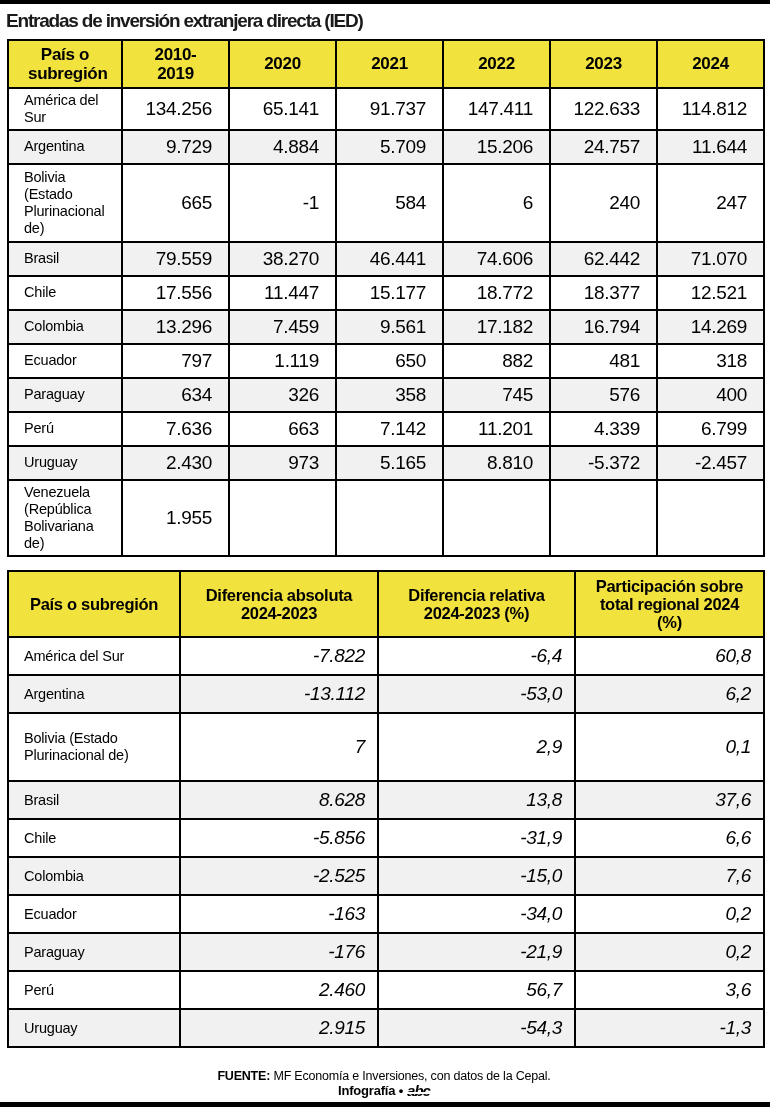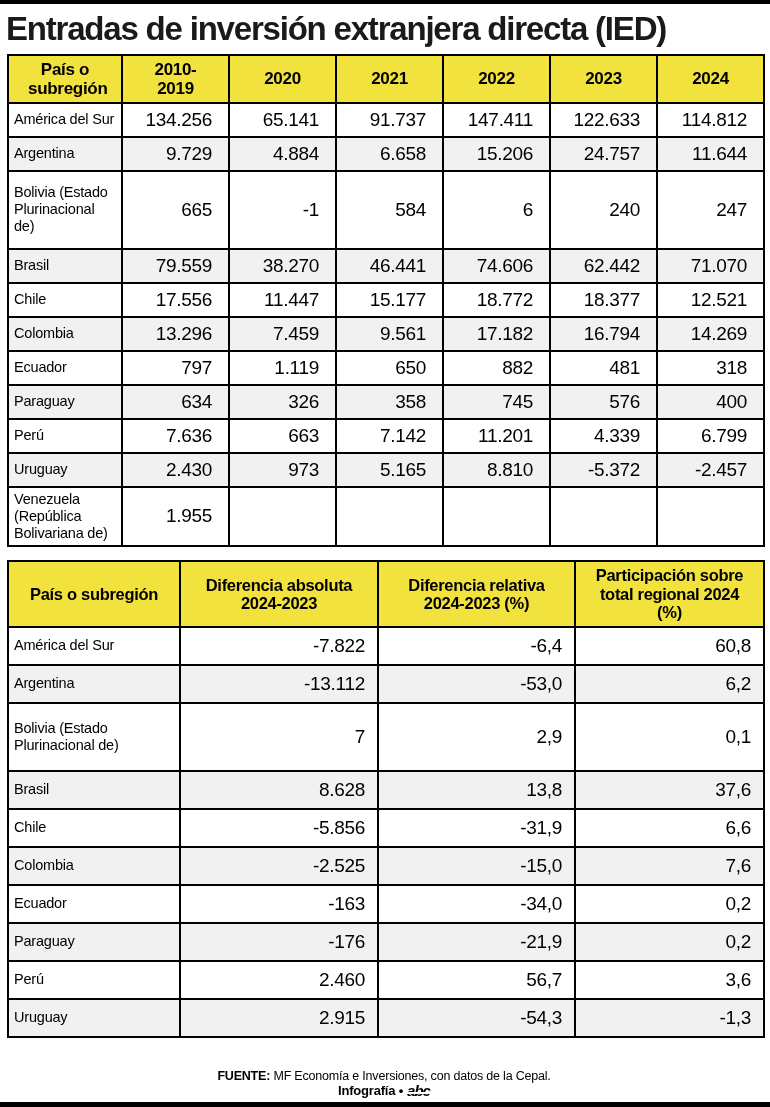--- a/index.html
+++ b/index.html
@@ -8,58 +8,58 @@
     width: 770px; height: 1107px;
     display: flex; flex-direction: column;
     font-family: "Liberation Sans", sans-serif;
     color: #000;
     overflow: hidden;
   }
   .topbar { height: 4px; background: #000; width: 100%; }
   .bottombar { height: 5px; background: #000; width: 100%; }
   .masthead { margin: 7px 8px 7px 6px; }
   .title {
-    font-size: 33px; font-weight: bold; letter-spacing: -1.2px;
+    font-size: 19px; font-weight: bold; letter-spacing: -1.2px;
     line-height: 1.08; color: #1a1a1a;
   }
   .subtitle { font-size: 19px; letter-spacing: -0.4px; margin-top: 1px; color: #1a1a1a; }
 
   table {
     border-collapse: collapse; table-layout: fixed;
     margin: 0 7px; width: 756px;
   }
   th, td { border: 2px solid #000; overflow: hidden; }
   th {
     background: var(--header-yellow, #F2E23E);
     font-weight: bold; text-align: center; vertical-align: middle;
     font-size: 17px; line-height: 1.12; padding: 4px 19px;
     letter-spacing: -0.3px;
   }
   tbody tr { background: #fff; }
   tbody tr:nth-child(even) { background: var(--row-alt, #F1F1F1); }
   td.label {
     text-align: left; vertical-align: middle;
-    font-size: 14.5px; line-height: 1.18; padding: 3px 4px 3px 5px;
+    font-size: 14.5px; line-height: 1.18; padding: 3px 4px 3px 15px;
     letter-spacing: -0.2px;
   }
   td.num {
     text-align: right; vertical-align: middle;
     font-size: 19px; letter-spacing: -0.3px;
   }
   .t1 thead tr { height: 48px; }
   .t1 tbody tr { height: 34px; }
   .t1 tbody tr:nth-child(3) { height: 78px; }
   .t1 tbody tr:nth-child(11) { height: 54px; }
   .t1 td.num { padding: 2px 16px 2px 2px; }
   .t2 { margin-top: 13px; }
   .t2 thead tr { height: 66px; }
   .t2 th { font-size: 16.5px; }
   .t2 tbody tr { height: 38px; }
   .t2 tbody tr:nth-child(3) { height: 68px; }
-  .t2 td.num { padding: 2px 12px 2px 2px; }
+  .t2 td.num { padding: 2px 12px 2px 2px; font-style: italic; }
 
   .footer {
     margin: auto 8px 4px 6px;
     display: flex; justify-content: space-between; align-items: center;
     font-size: 12.5px; letter-spacing: -0.2px; flex-direction: column;
   }
   .footer .bold { font-weight: bold; }
   .credit { display: flex; align-items: center; gap: 4px; font-weight: bold; font-size: 13px; }
   .abc {
     display: inline-block; position: relative;
@@ -108,21 +108,21 @@
         <td class="num">65.141</td>
         <td class="num">91.737</td>
         <td class="num">147.411</td>
         <td class="num">122.633</td>
         <td class="num">114.812</td>
       </tr>
       <tr>
         <td class="label">Argentina</td>
         <td class="num">9.729</td>
         <td class="num">4.884</td>
-        <td class="num">6.658</td>
+        <td class="num">5.709</td>
         <td class="num">15.206</td>
         <td class="num">24.757</td>
         <td class="num">11.644</td>
       </tr>
       <tr>
         <td class="label">Bolivia (Estado Plurinacional de)</td>
         <td class="num">665</td>
         <td class="num">-1</td>
         <td class="num">584</td>
         <td class="num">6</td>

